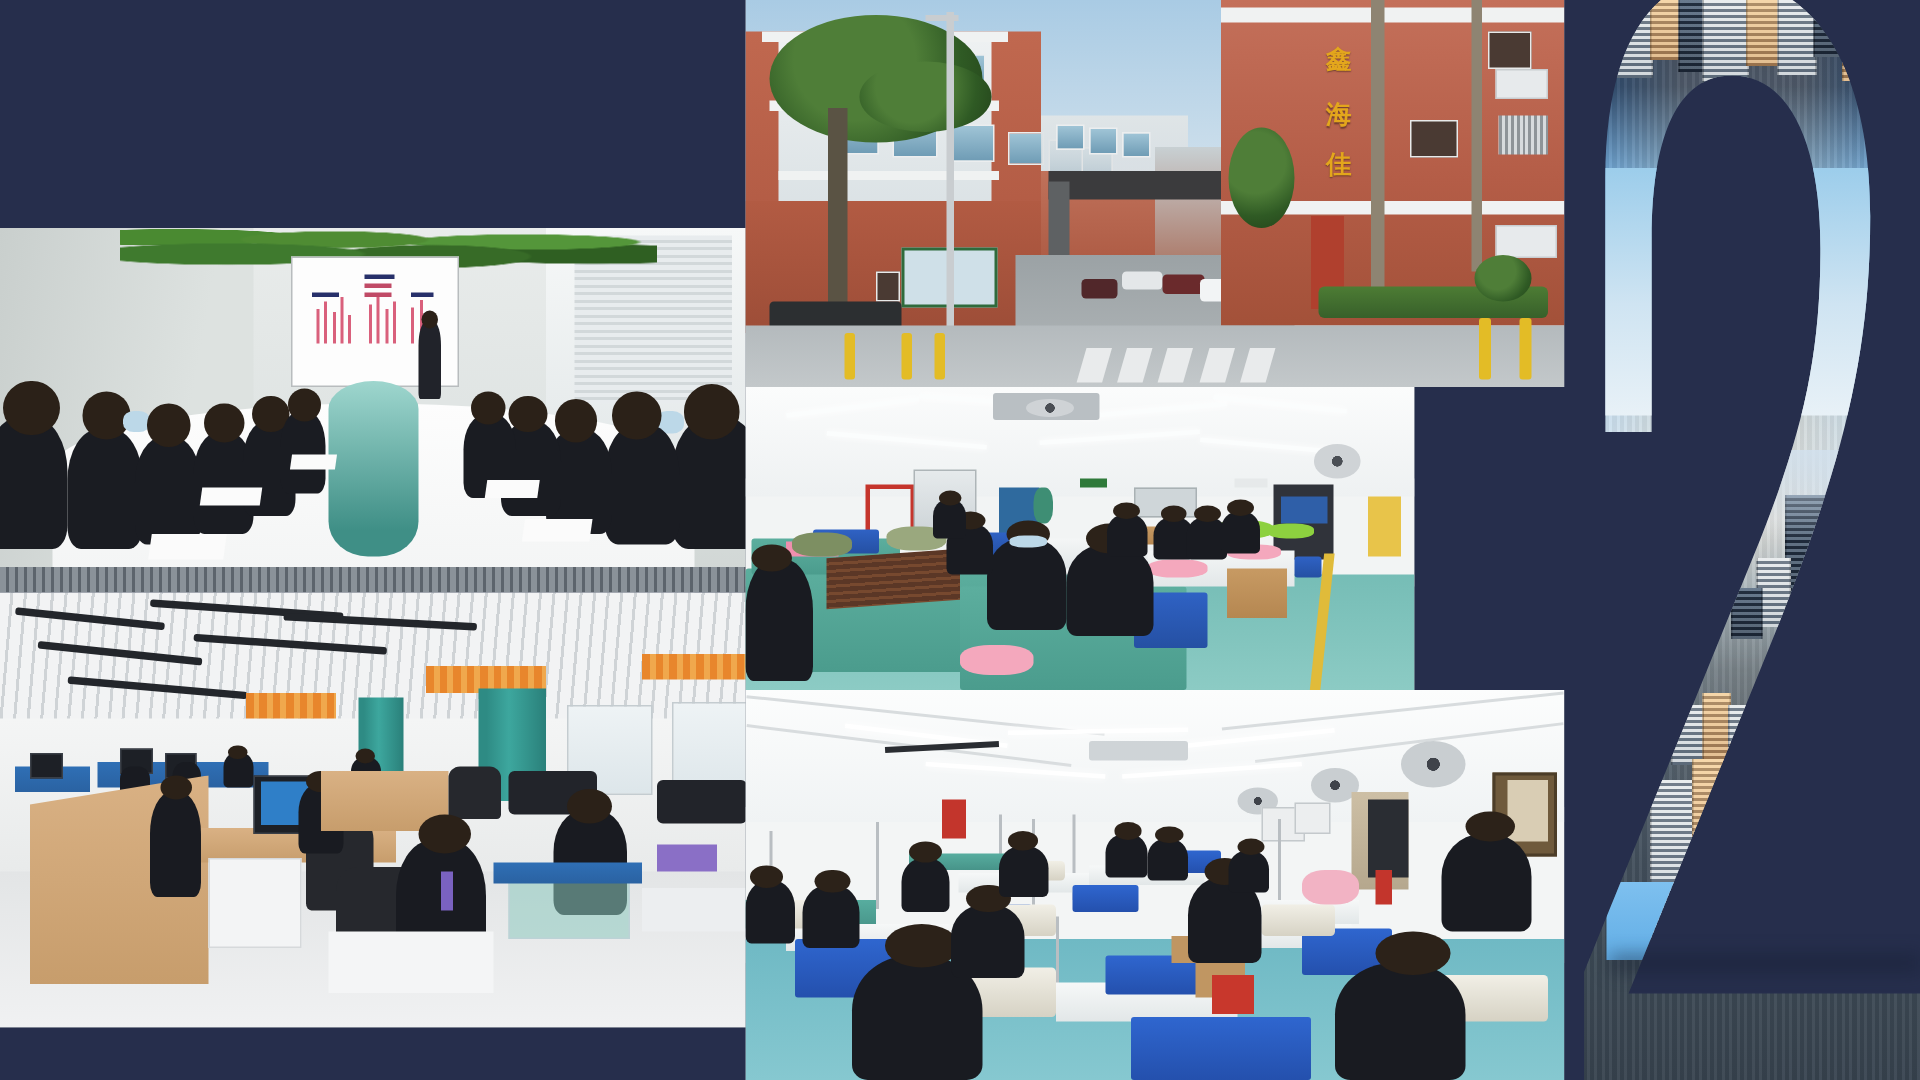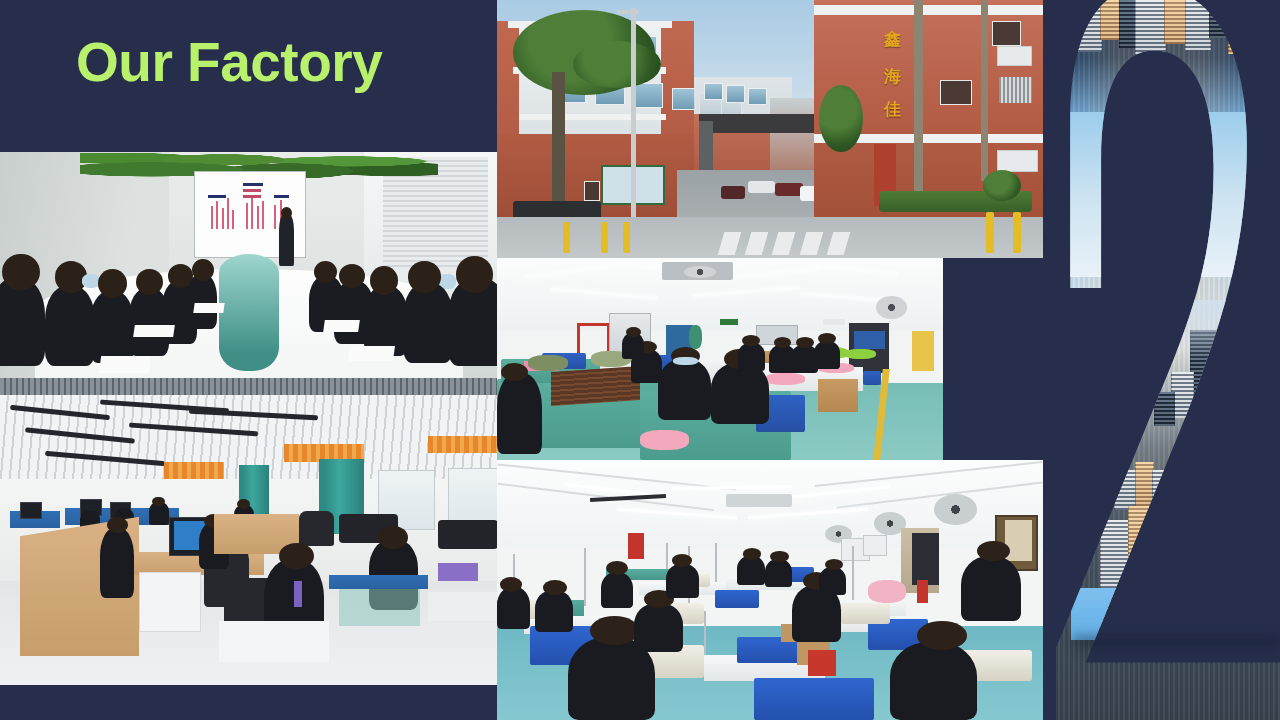--- a/index.html
+++ b/index.html
@@ -699,15 +699,14 @@
       </div>
 
       <div class="two-top-fill"></div>
 
       <div class="two-bar"></div>
     </div>
 
     <div class="shadow-soft" style="left:30px;top:636px;width:208px;height:12px"></div>
   </div>
 
-  <div id="title">Our Factory</div>
 
 </div>
 
 </body></html>

